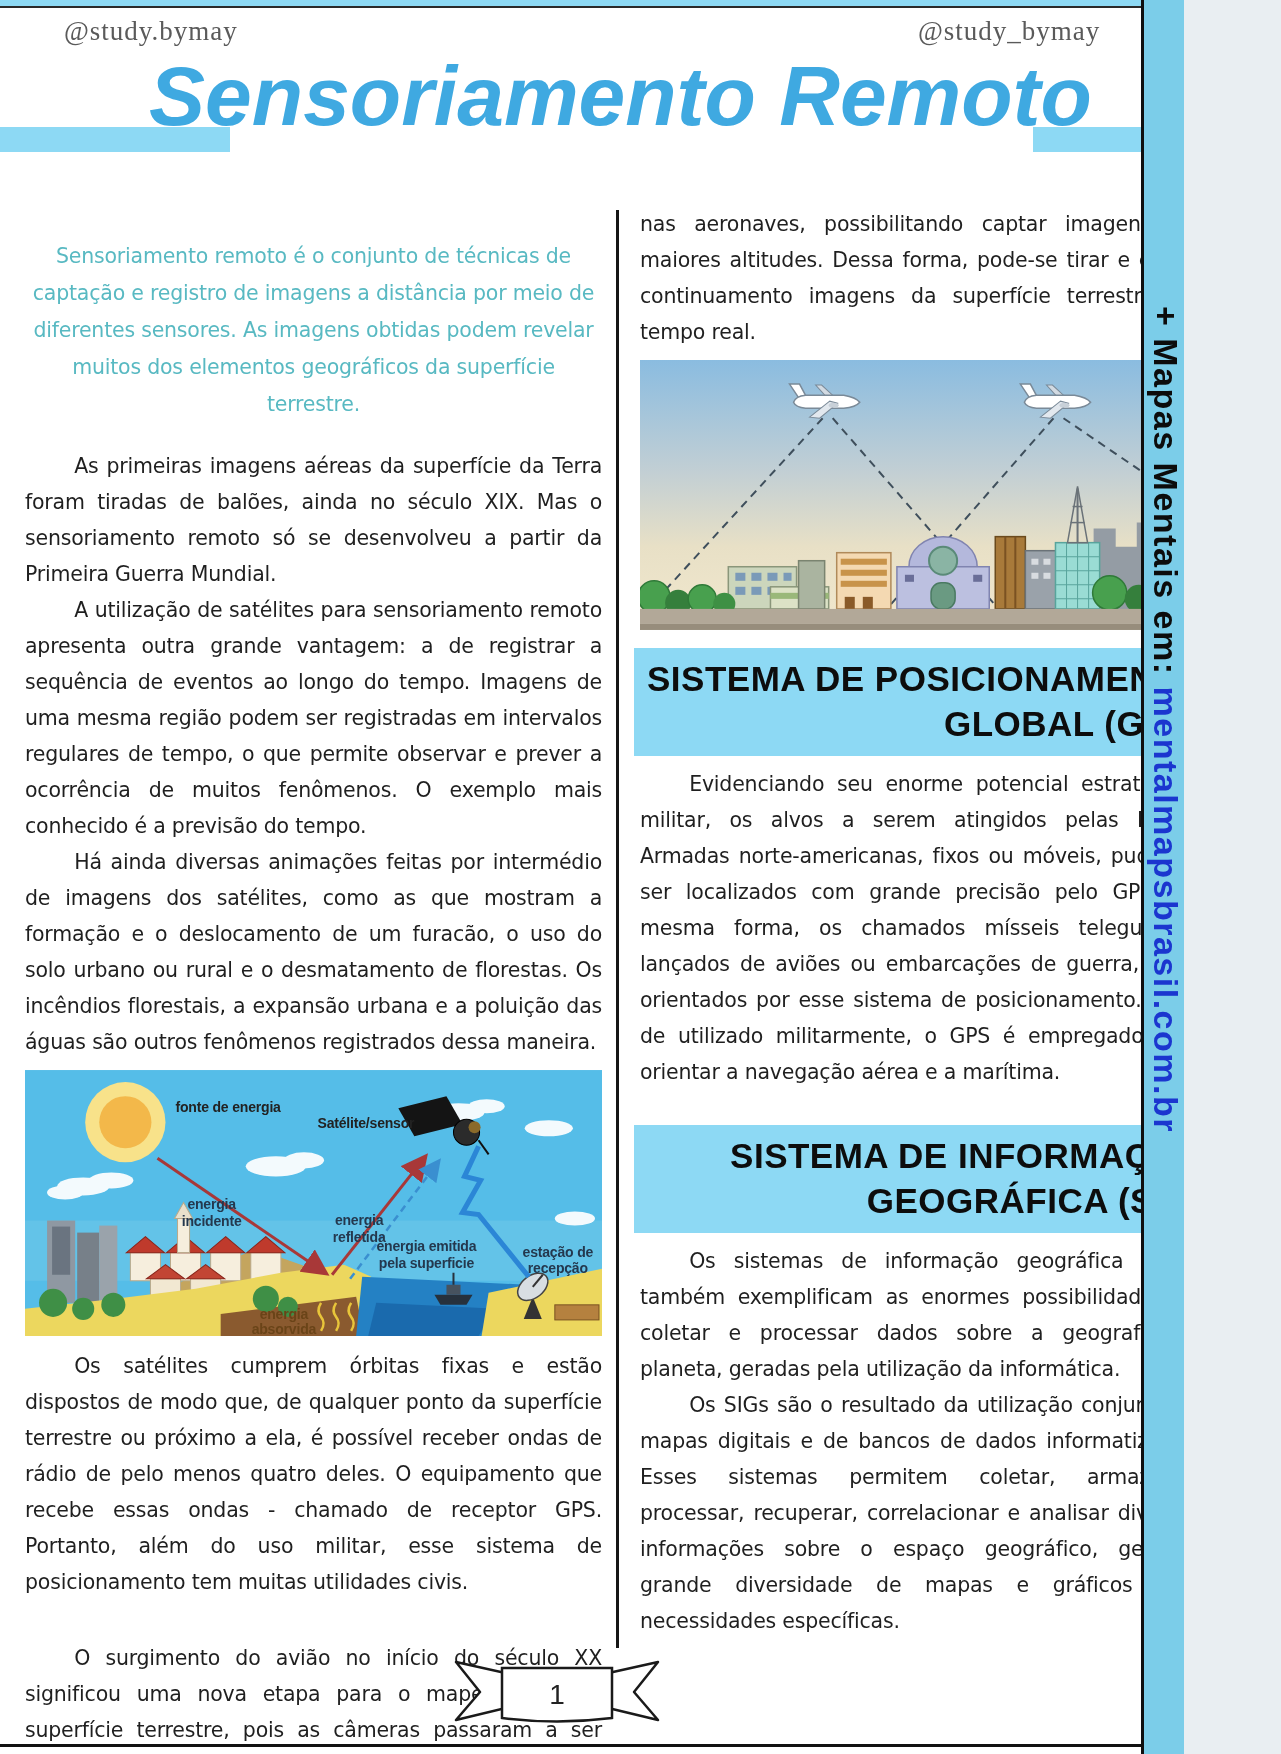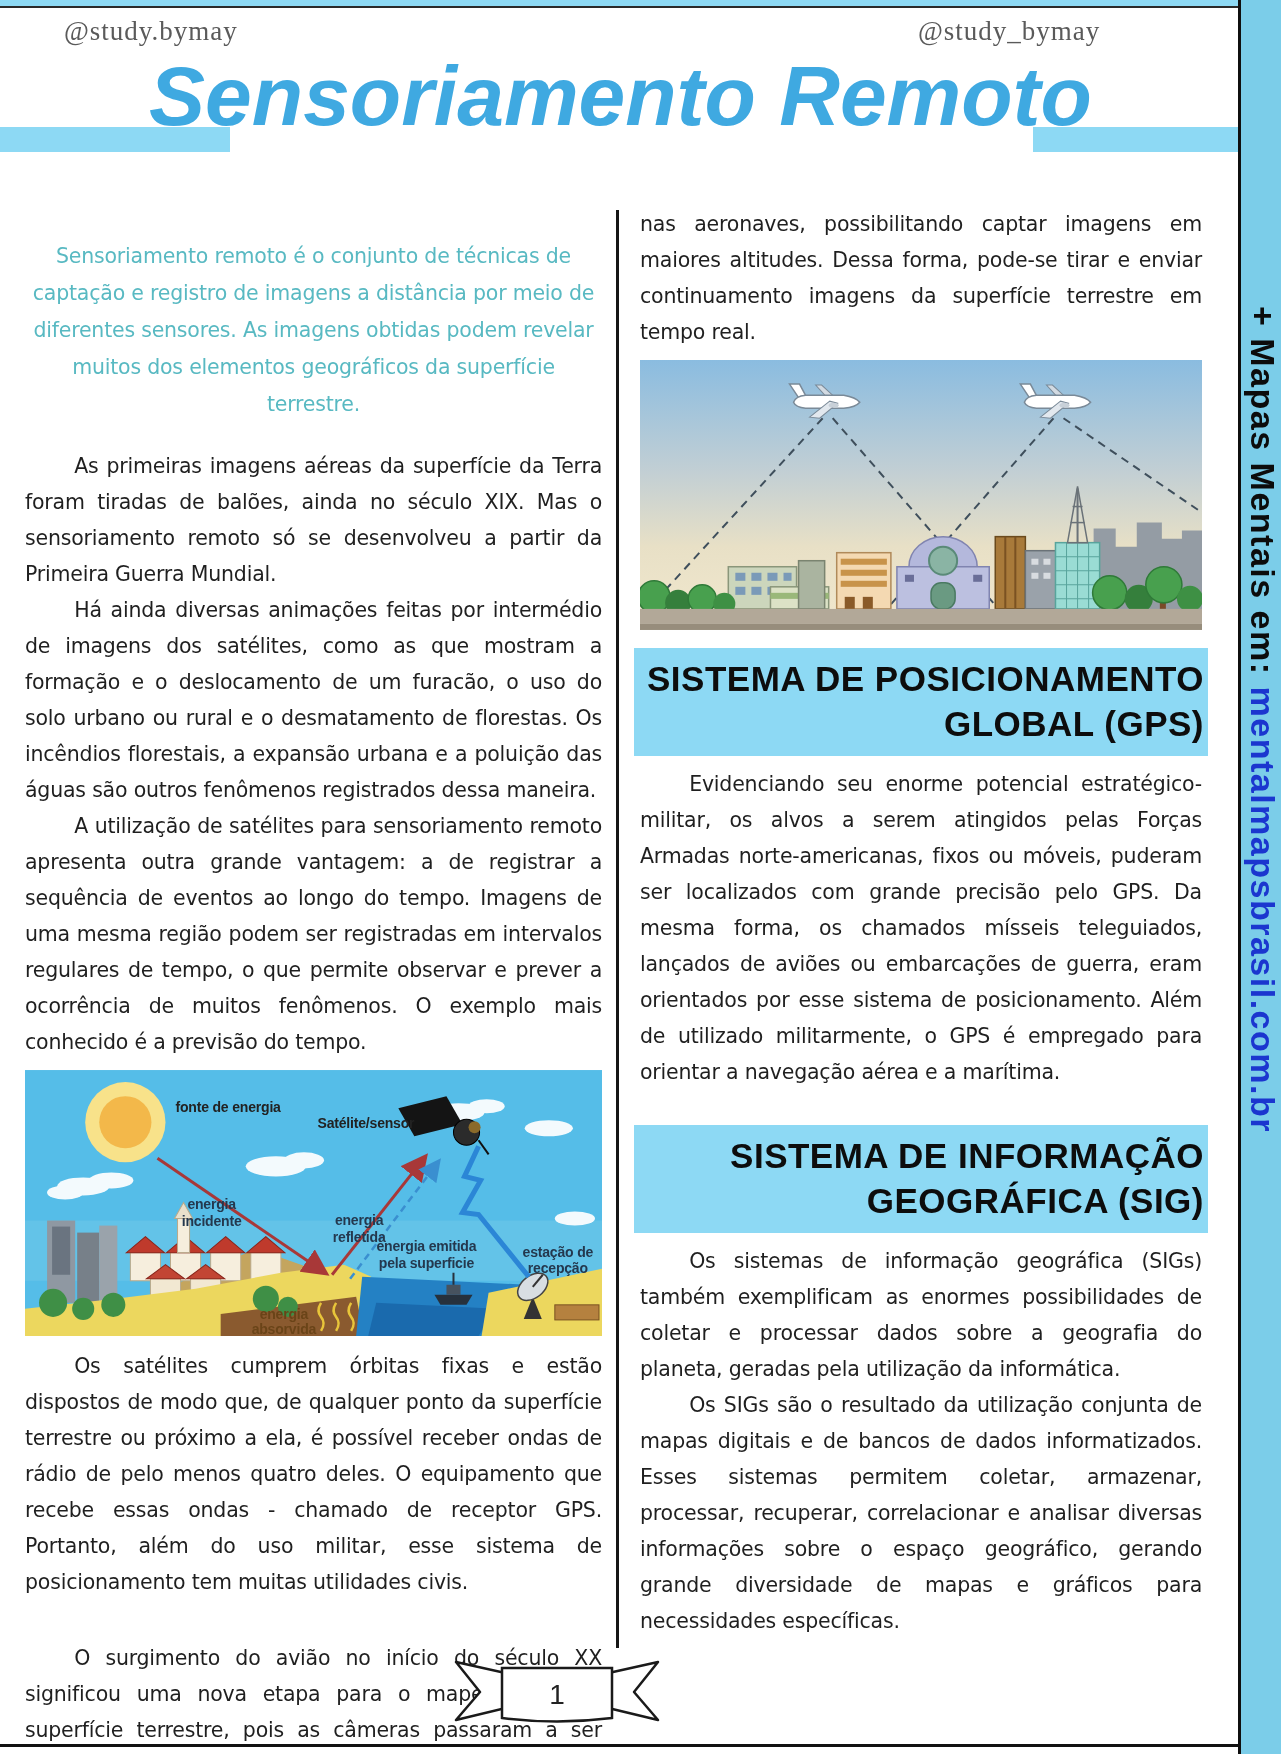--- a/index.html
+++ b/index.html
@@ -4,21 +4,21 @@
 <style>
   :root{
     --title-blue:#3fa9e1;
     --band-blue:#8dd9f4;
     --sidebar-blue:#7bcde9;
     --intro-teal:#58b9c2;
     --link-blue:#1b36cf;
   }
   *{box-sizing:border-box;margin:0;padding:0;}
   body{background:#e9eef2;font-family:"DejaVu Sans",sans-serif;}
-  .page{position:relative;width:1281px;height:1754px;background:#fff;overflow:hidden;}
+  .page{position:relative;width:1184px;height:1754px;background:#fff;overflow:hidden;}
   .top-strip{position:absolute;left:0;top:0;width:1281px;height:6px;background:var(--band-blue);}
   .top-line{position:absolute;left:0;top:6px;width:1238px;height:2px;background:#2a2a2a;}
   .bottom-line{position:absolute;left:0;top:1744px;width:1238px;height:3px;background:#111;}
 
   .handle{position:absolute;top:16px;font-family:"Liberation Serif",serif;font-size:27px;color:#5a5a5a;letter-spacing:1px;}
   .handle.left{left:64px;}
   .handle.right{left:918px;}
 
   .title{position:absolute;top:48px;left:0;width:1241px;text-align:center;
     font-family:Liberation Sans, sans-serif;font-style:italic;font-weight:bold;
@@ -72,22 +72,22 @@
 
   <div class="title-bar bar-left"></div>
   <div class="title-bar bar-right"></div>
   <div class="title">Sensoriamento Remoto</div>
 
   <div class="divider"></div>
 
   <div class="col left-col">
     <p class="intro">Sensoriamento remoto é o conjunto de técnicas de captação e registro de imagens a distância por meio de diferentes sensores. As imagens obtidas podem revelar muitos dos elementos geográficos da superfície terrestre.</p>
     <p class="body">As primeiras imagens aéreas da superfície da Terra foram tiradas de balões, ainda no século XIX. Mas o sensoriamento remoto só se desenvolveu a partir da Primeira Guerra Mundial.</p>
+    <p class="body">A utilização de satélites para sensoriamento remoto apresenta outra grande vantagem: a de registrar a sequência de eventos ao longo do tempo. Imagens de uma mesma região podem ser registradas em intervalos regulares de tempo, o que permite observar e prever a ocorrência de muitos fenômenos. O exemplo mais conhecido é a previsão do tempo.</p>
     <p class="body">Há ainda diversas animações feitas por intermédio de imagens dos satélites, como as que mostram a formação e o deslocamento de um furacão, o uso do solo urbano ou rural e o desmatamento de florestas. Os incêndios florestais, a expansão urbana e a poluição das águas são outros fenômenos registrados dessa maneira.</p>
-    <p class="body">A utilização de satélites para sensoriamento remoto apresenta outra grande vantagem: a de registrar a sequência de eventos ao longo do tempo. Imagens de uma mesma região podem ser registradas em intervalos regulares de tempo, o que permite observar e prever a ocorrência de muitos fenômenos. O exemplo mais conhecido é a previsão do tempo.</p>
 
     <div class="figure">
       <svg viewBox="0 0 575 265" width="577" height="266">
         <defs>
           <marker id="arrRed" markerWidth="9" markerHeight="9" refX="6" refY="4.5" orient="auto">
             <path d="M0,0 L9,4.5 L0,9 Z" fill="#a83838"></path>
           </marker>
           <marker id="arrBlue" markerWidth="9" markerHeight="9" refX="6" refY="4.5" orient="auto">
             <path d="M0,0 L9,4.5 L0,9 Z" fill="#3a8fd0"></path>
           </marker>

